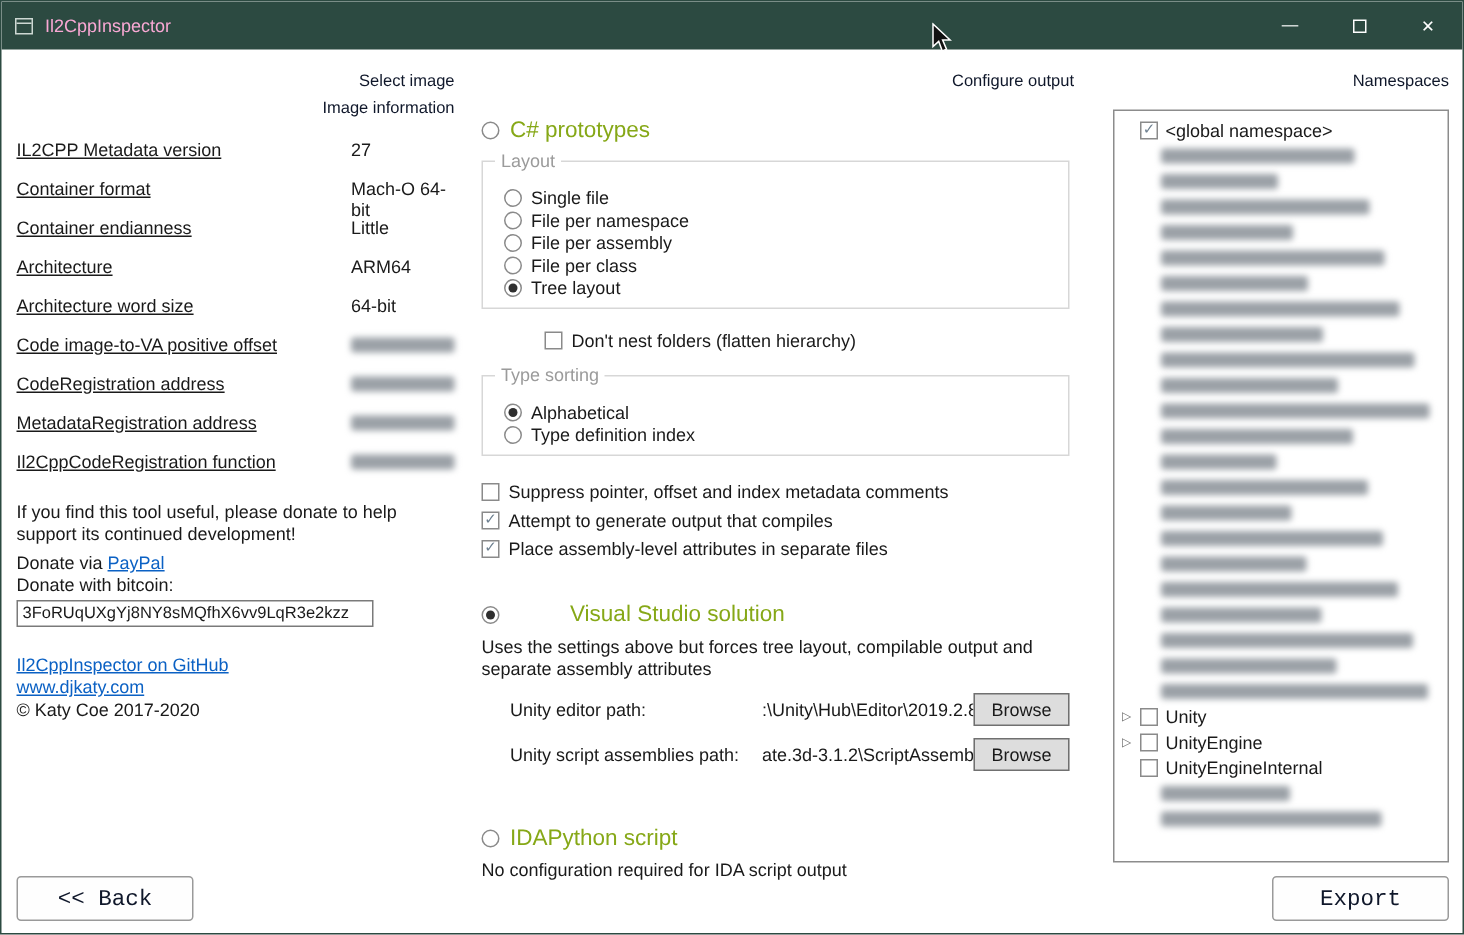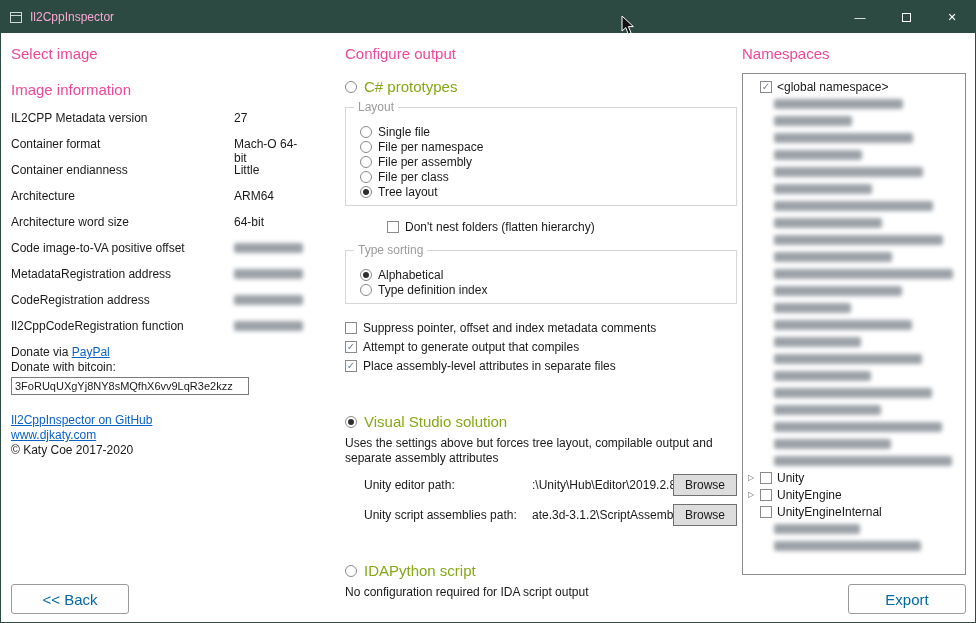--- a/index.html
+++ b/index.html
@@ -15,62 +15,62 @@
   .app-icon::after { content:""; position:absolute; left:0; right:0; top:2px; height:1px; background:#cdd8d3; }
   .title { font-size:12px; color:#f9a8d4; }
   .win-controls { position:absolute; right:0; top:0; height:32px; display:flex; }
   .win-btn { width:46px; height:32px; display:flex; align-items:center; justify-content:center; color:#fff; font-size:11px; cursor:pointer; }
   .maximize-box { width:9px; height:9px; border:1px solid #fff; display:inline-block; }
   .cursor { position:absolute; left:620px; top:14px; z-index:50; pointer-events:none; }
   
   .content { position:absolute; top:32px; left:0; right:0; bottom:0; }
   .col { position:absolute; top:0; height:100%; }
   .col-left  { left:10px;  width:292px; }
-  .col-mid   { left:344px; width:395px; }
+  .col-mid   { left:320px; width:395px; }
   .col-right { left:741px; width:224px; }
-  .h { color:#ec4899; font-size:15px; margin:12px 0 0 0; line-height:18px; }
+  .h { color:#0f172a; font-size:11px; margin:12px 0 0 0; line-height:18px;text-align:right; }
   
   .listbox { border:1px solid #8c8c8c; height:72px; margin-top:9px; padding:1px; overflow:hidden; background:#fff; }
   .list-item { height:17px; line-height:17px; padding:0 4px; white-space:nowrap; }
   .list-item.sel { background:#d8dfe6; }
   .info-rows { margin-top:12px; }
   .info-row { display:flex; height:26px; align-items:flex-start; line-height:14px; }
-  .info-label { width:223px; flex:none; }
+  .info-label { width:223px; flex:none;text-decoration:underline; }
   .blurbar { display:none; height:10px; background:#9ba1a7; border-radius:2px; filter:blur(2px); }
   .info-row .blurbar { width:88px; margin-top:2px; }
   .info-row.blurred .blurbar { display:inline-block; }
   .donate-text { margin:7px 0 4px 0; line-height:15px; }
   .donate-line, .btc-label { line-height:15px; }
   .link { color:#0b61c4; text-decoration:underline; cursor:pointer; }
   .btc-input { display:block; margin-top:2px; width:238px; height:18px; border:1px solid #7a7a7a; font-family:"Liberation Sans",sans-serif; font-size:11px; padding:0 3px; color:#1a1a1a; }
   .links { margin-top:18px; line-height:15px; }
   .links .block { display:block; }
   .big-btn { position:absolute; bottom:8px; width:118px; height:30px; border:1px solid #9a9a9a; border-radius:3px;
-             background:#fefefe; color:#0369a1; font-size:15px; font-family:Liberation Sans, sans-serif; cursor:pointer; }
+             background:#fefefe; color:#0f172a; font-size:15px; font-family:Liberation Mono, monospace; cursor:pointer; }
   .back { left:0; }
   .export { right:0; }
   
   .radio { width:12px; height:12px; border:1px solid #8a8a8a; border-radius:50%; background:#fff; display:inline-block; position:relative; flex:none; margin-right:6px; }
   .radio.on::after { content:""; position:absolute; left:2px; top:2px; width:6px; height:6px; border-radius:50%; background:#2f2f2f; }
   .checkbox { width:12px; height:12px; border:1px solid #8a8a8a; background:#fff; display:inline-flex; align-items:center; justify-content:center;
               font-size:10px; color:#6e8090; flex:none; margin-right:6px; line-height:1; }
   .checkbox.on::before { content:"✓"; }
   
   .opt-head { display:flex; align-items:center; cursor:pointer; }
   .opt-head .radio { margin-right:7px; }
   .opt-label { font-size:15px; color:#86a817; }
   .opt-csharp { margin-top:15px; }
   .groupbox { position:relative; border:1px solid #d7d7d7; width:392px; margin:12px 0 0 0; padding:16px 8px 6px 8px; }
   .groupbox-label { position:absolute; top:-8px; left:8px; background:#fff; padding:0 4px; color:#9b9b9b; font-size:12px; }
   .radio-row { display:flex; align-items:center; height:15px; margin-left:6px; cursor:pointer; }
   .check-row { display:flex; align-items:center; cursor:pointer; line-height:14px; }
   .flatten-row { margin-top:14px;padding-left:42px; }
   .cfg-checks { margin-top:14px; }
   .cfg-checks .check-row { height:19px; }
-  .opt-vs { margin-top:38px; }
+  .opt-vs { margin-top:26px;gap:40px; }
   .vs-desc { margin:6px 0 0 0; line-height:15px; width:380px; }
   .path-row { display:flex; align-items:center; margin:8px 0 0 19px; width:373px; }
   .path-label { width:168px; flex:none; }
   .path-value { flex:1; text-align:right; padding-right:8px; white-space:nowrap; overflow:hidden; }
   .browse-btn { width:64px; height:22px; flex:none; background:#dddddd; border:1px solid #707070;
                 font-family:"Liberation Sans",sans-serif; font-size:12px; color:#1a1a1a; cursor:pointer; }
   .opt-ida { margin-top:36px; }
   .ida-desc { margin:6px 0 0 0; line-height:15px; }
   
   .ns-panel { border:1px solid #8c8c8c; margin-top:10px; height:502px; padding-top:4px; overflow:hidden; background:#fff; }
@@ -106,21 +106,21 @@
   <svg class="cursor" width="14" height="21" viewBox="0 0 14 21">
     <polygon points="1,1 1,16 4.8,12.6 7.2,19 10,17.8 7.4,11.6 12.4,11.6" fill="#111" stroke="#fff" stroke-width="1"></polygon>
   </svg>
 
   <div class="content">
 
     <div class="col col-left">
       <div class="h">Select image</div>
 
 
-      <div class="h" style="margin-top:18px">Image information</div>
+      <div class="h" style="margin-top:0">Image information</div>
 
       <div class="info-rows">
 
           <div class="info-row">
             <span class="info-label">IL2CPP Metadata version</span>
             <span class="info-value">27</span>
 
           </div>
 
           <div class="info-row">
@@ -147,38 +147,39 @@
 
           </div>
 
           <div class="info-row blurred">
             <span class="info-label">Code image-to-VA positive offset</span>
 
             <span class="blurbar"></span>
           </div>
 
           <div class="info-row blurred">
+            <span class="info-label">CodeRegistration address</span>
+
+            <span class="blurbar"></span>
+          </div>
+
+          <div class="info-row blurred">
             <span class="info-label">MetadataRegistration address</span>
-
-            <span class="blurbar"></span>
-          </div>
-
-          <div class="info-row blurred">
-            <span class="info-label">CodeRegistration address</span>
 
             <span class="blurbar"></span>
           </div>
 
           <div class="info-row blurred">
             <span class="info-label">Il2CppCodeRegistration function</span>
 
             <span class="blurbar"></span>
           </div>
         </div>
 
+      <p class="donate-text">If you find this tool useful, please donate to help support its continued development!</p>
       <div class="donate-line">
         <span>Donate via </span><a class="link">PayPal</a>
       </div>
       <div class="btc-label">Donate with bitcoin:</div>
       <input class="btc-input" value="3FoRUqUXgYj8NY8sMQfhX6vv9LqR3e2kzz" style="">
 
       <div class="links">
         <a class="link block">Il2CppInspector on GitHub</a>
         <a class="link block">www.djkaty.com</a>
         <div>© Katy Coe 2017-2020</div>

